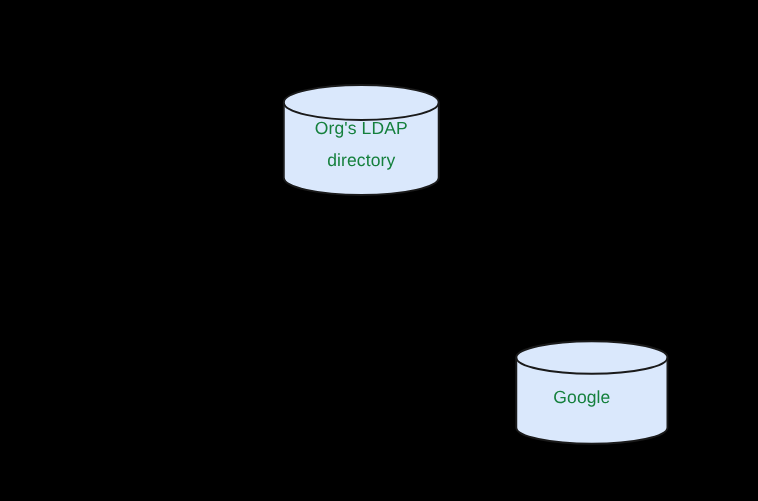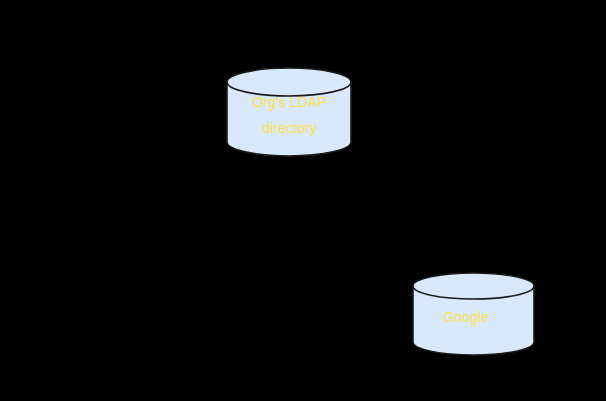--- a/index.html
+++ b/index.html
@@ -25,21 +25,21 @@
     position: absolute;
     top: 0;
     left: 0;
     display: block;
   }
   .cyl-label {
     position: absolute;
     left: 0;
     width: 100%;
     text-align: center;
-    color: #fde047;
+    color: #15803d;
     font-size: 14px;
     line-height: 26px;
     letter-spacing: 0.1px;
     white-space: pre-line;
     pointer-events: none;
   }
 </style>
 </head>
 <body>
 

